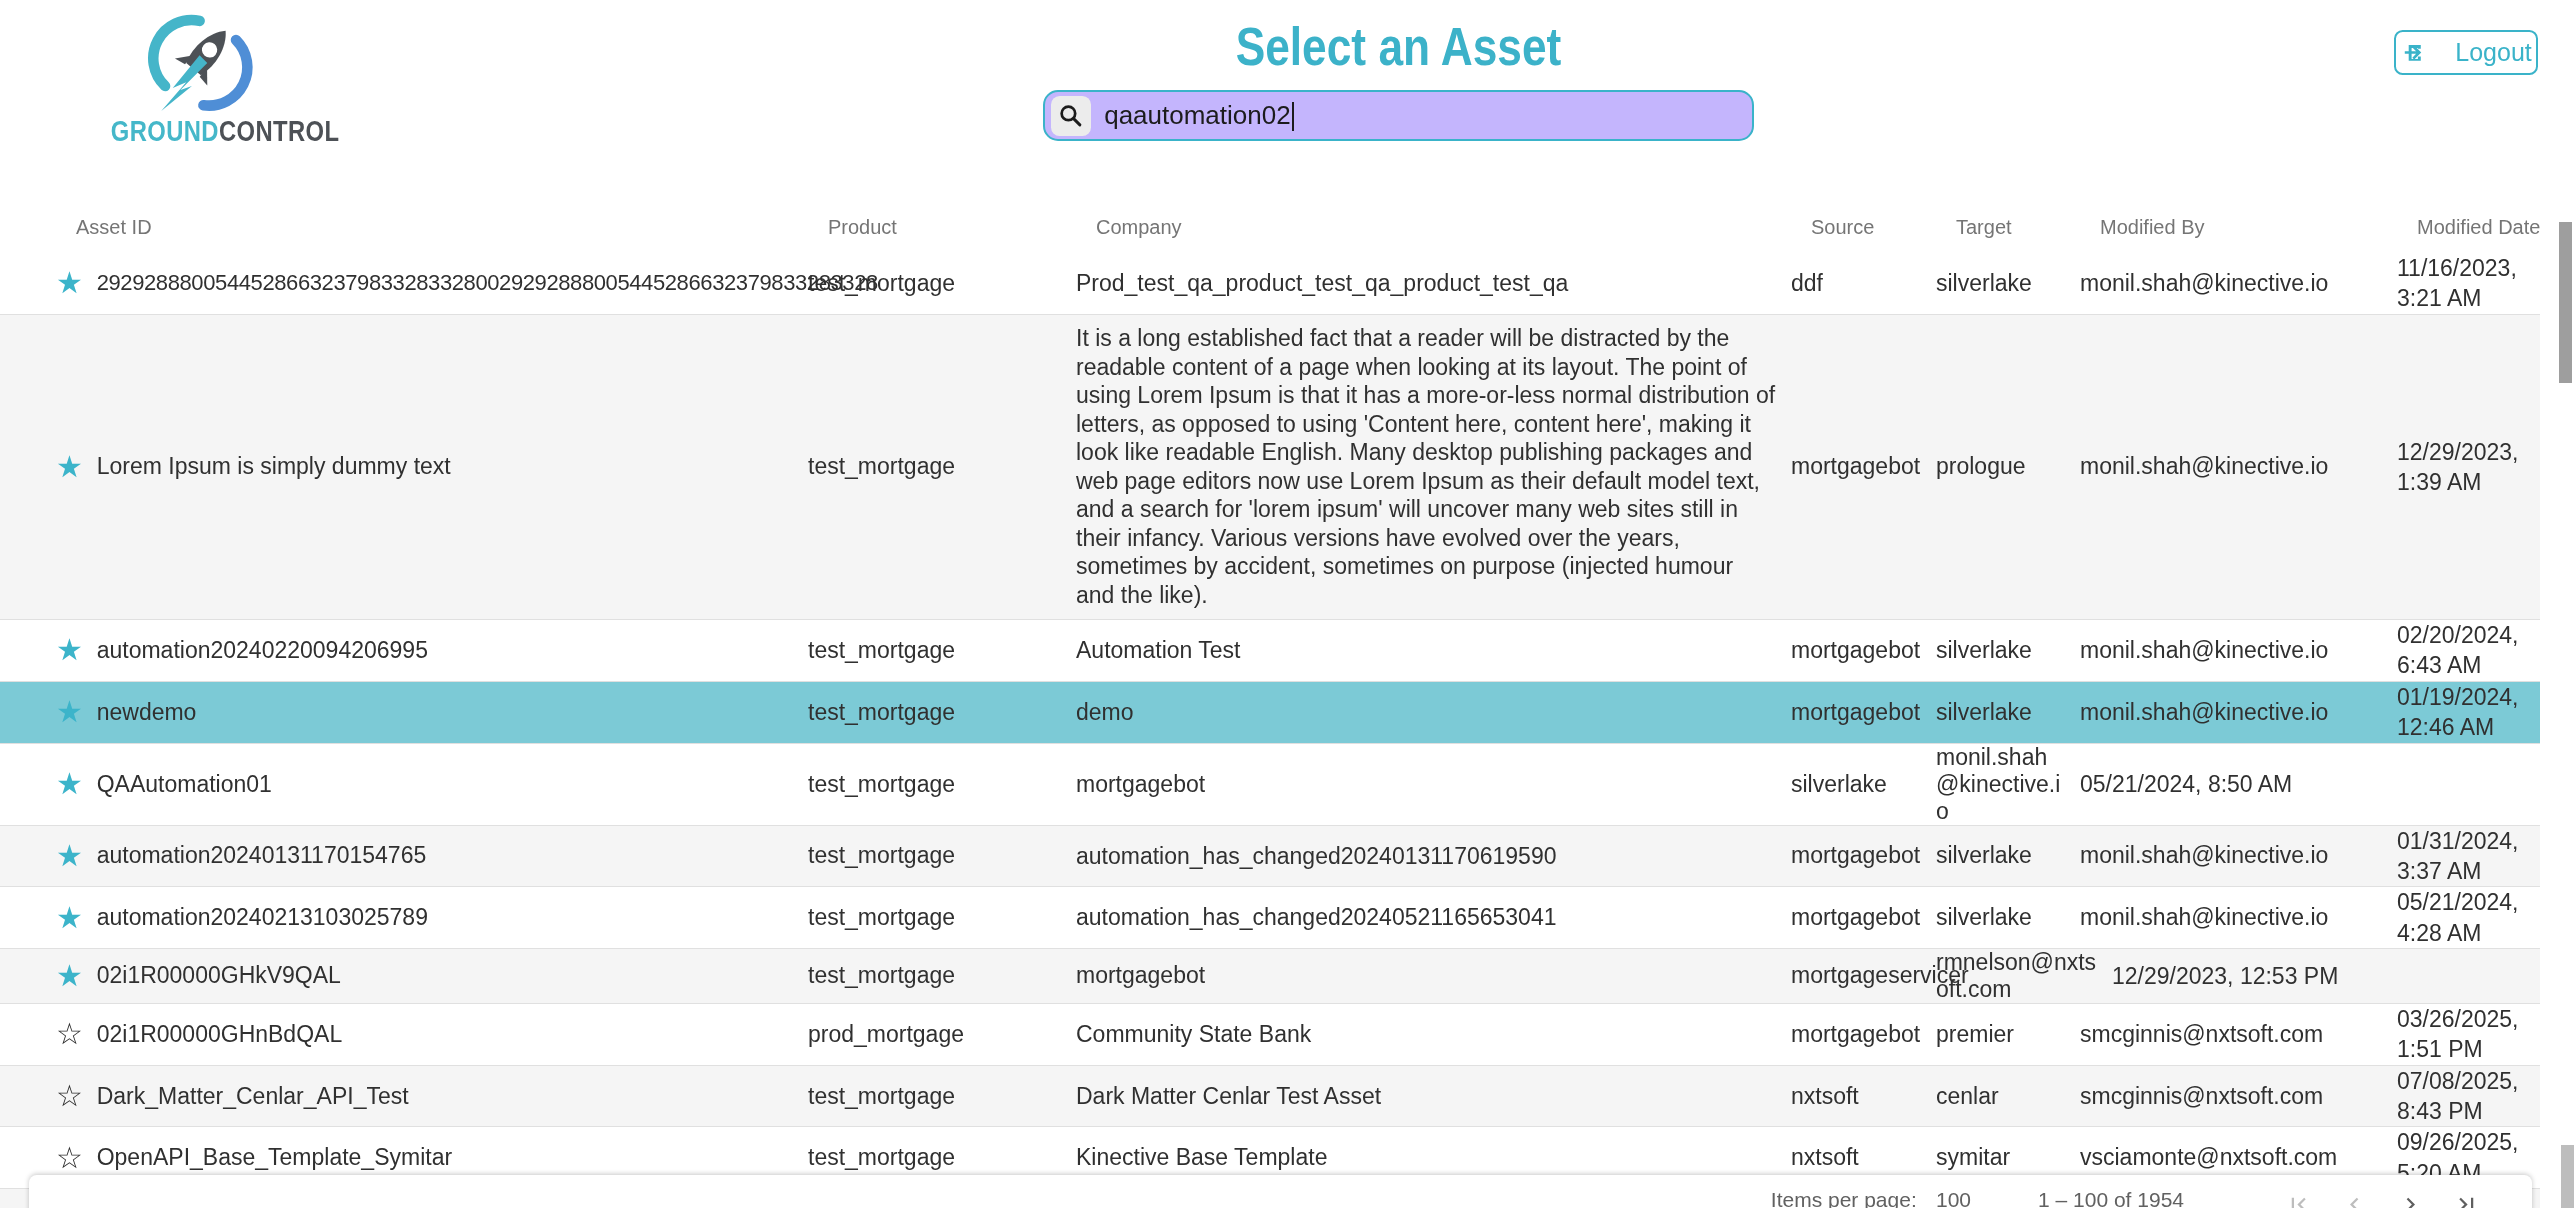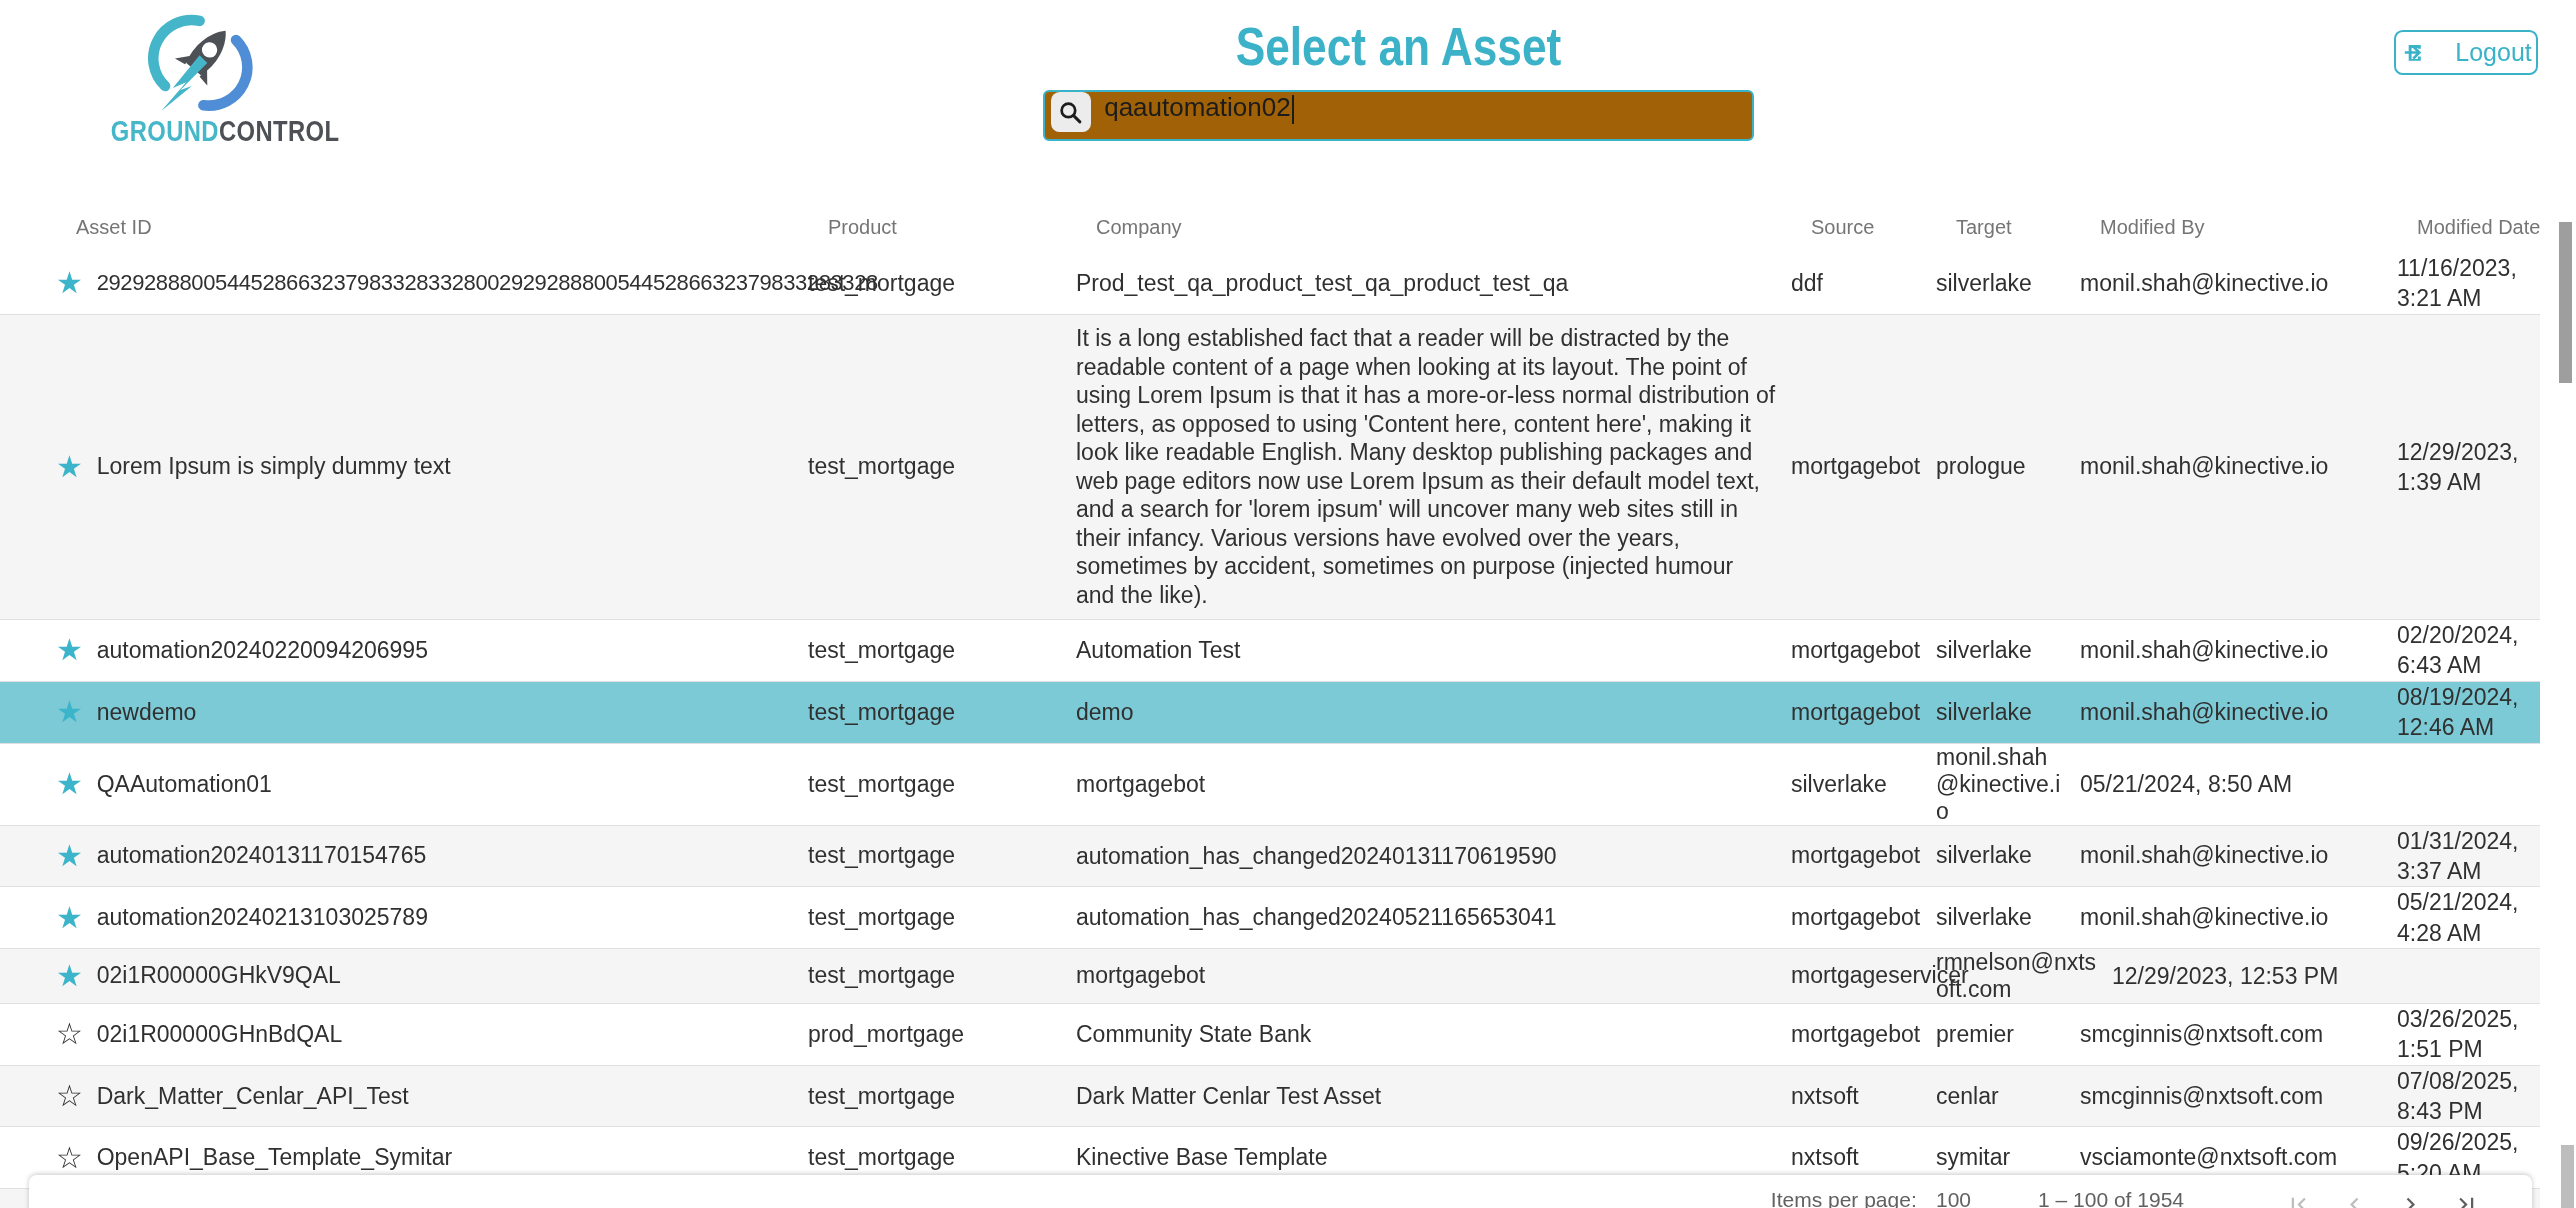--- a/index.html
+++ b/index.html
@@ -17,22 +17,22 @@
   .page-title { position:absolute; left:1043px; top:15.3px; width:711px; text-align:center;
                 font-size:54px; font-weight:700; color:#3cb2c9;
                 transform:scaleX(0.82); transform-origin:center; white-space:nowrap; }
 
   .logout-btn { position:absolute; left:2394px; top:30px; width:144px; height:45px;
                 border:2.9px solid #3ab3c9; border-radius:8.6px; background:#fff;
                 display:flex; align-items:center; justify-content:center; gap:26px;
                 color:#3ab3c9; font-size:25px; font-weight:500; cursor:pointer; }
 
   .search-wrap { position:absolute; left:1043px; top:90px; width:711px; height:51px;
-                 border:2.4px solid #3ab3c9; border-radius:6px; background:#a16207;
-                 display:flex; align-items:flex-start; }
+                 border:2.4px solid #3ab3c9; border-radius:15px; background:#c4b5fd;
+                 display:flex; align-items:center; }
   .search-iconbox { width:40px; height:40px; margin-left:5.8px; border-radius:8.6px;
                     background:#ececec; display:flex; align-items:center; justify-content:center; }
   .search-text { margin-left:13.4px; font-size:26px; color:#1c1c1c; }
   .caret { display:inline-block; width:1.9px; height:29px; background:#1c1c1c;
            vertical-align:middle; margin-left:1px; }
 
   
   .grid-cols { display:grid;
      grid-template-columns:752px 268px 715px 145px 144px 317px 143px; }
   .table { position:absolute; left:0; top:201px; width:2540px; }
@@ -158,21 +158,21 @@
       <div class="row grid-cols selected">
     <div class="cell cell-id">
       <span class="star filled">★</span>
       <span>newdemo</span>
     </div>
     <div class="cell">test_mortgage</div>
     <div class="cell cell-company">demo</div>
     <div class="cell">mortgagebot</div>
     <div class="cell cell-target">silverlake</div>
     <div class="cell">monil.shah@kinective.io</div>
-    <div class="cell cell-date">08/19/2024, 12:46 AM</div>
+    <div class="cell cell-date">01/19/2024, 12:46 AM</div>
   </div>
       <div class="row grid-cols">
     <div class="cell cell-id">
       <span class="star filled">★</span>
       <span>QAAutomation01</span>
     </div>
     <div class="cell">test_mortgage</div>
     <div class="cell">mortgagebot</div>
     <div class="cell cell-target">silverlake</div>
     <div class="cell">monil.shah@kinective.io</div>

